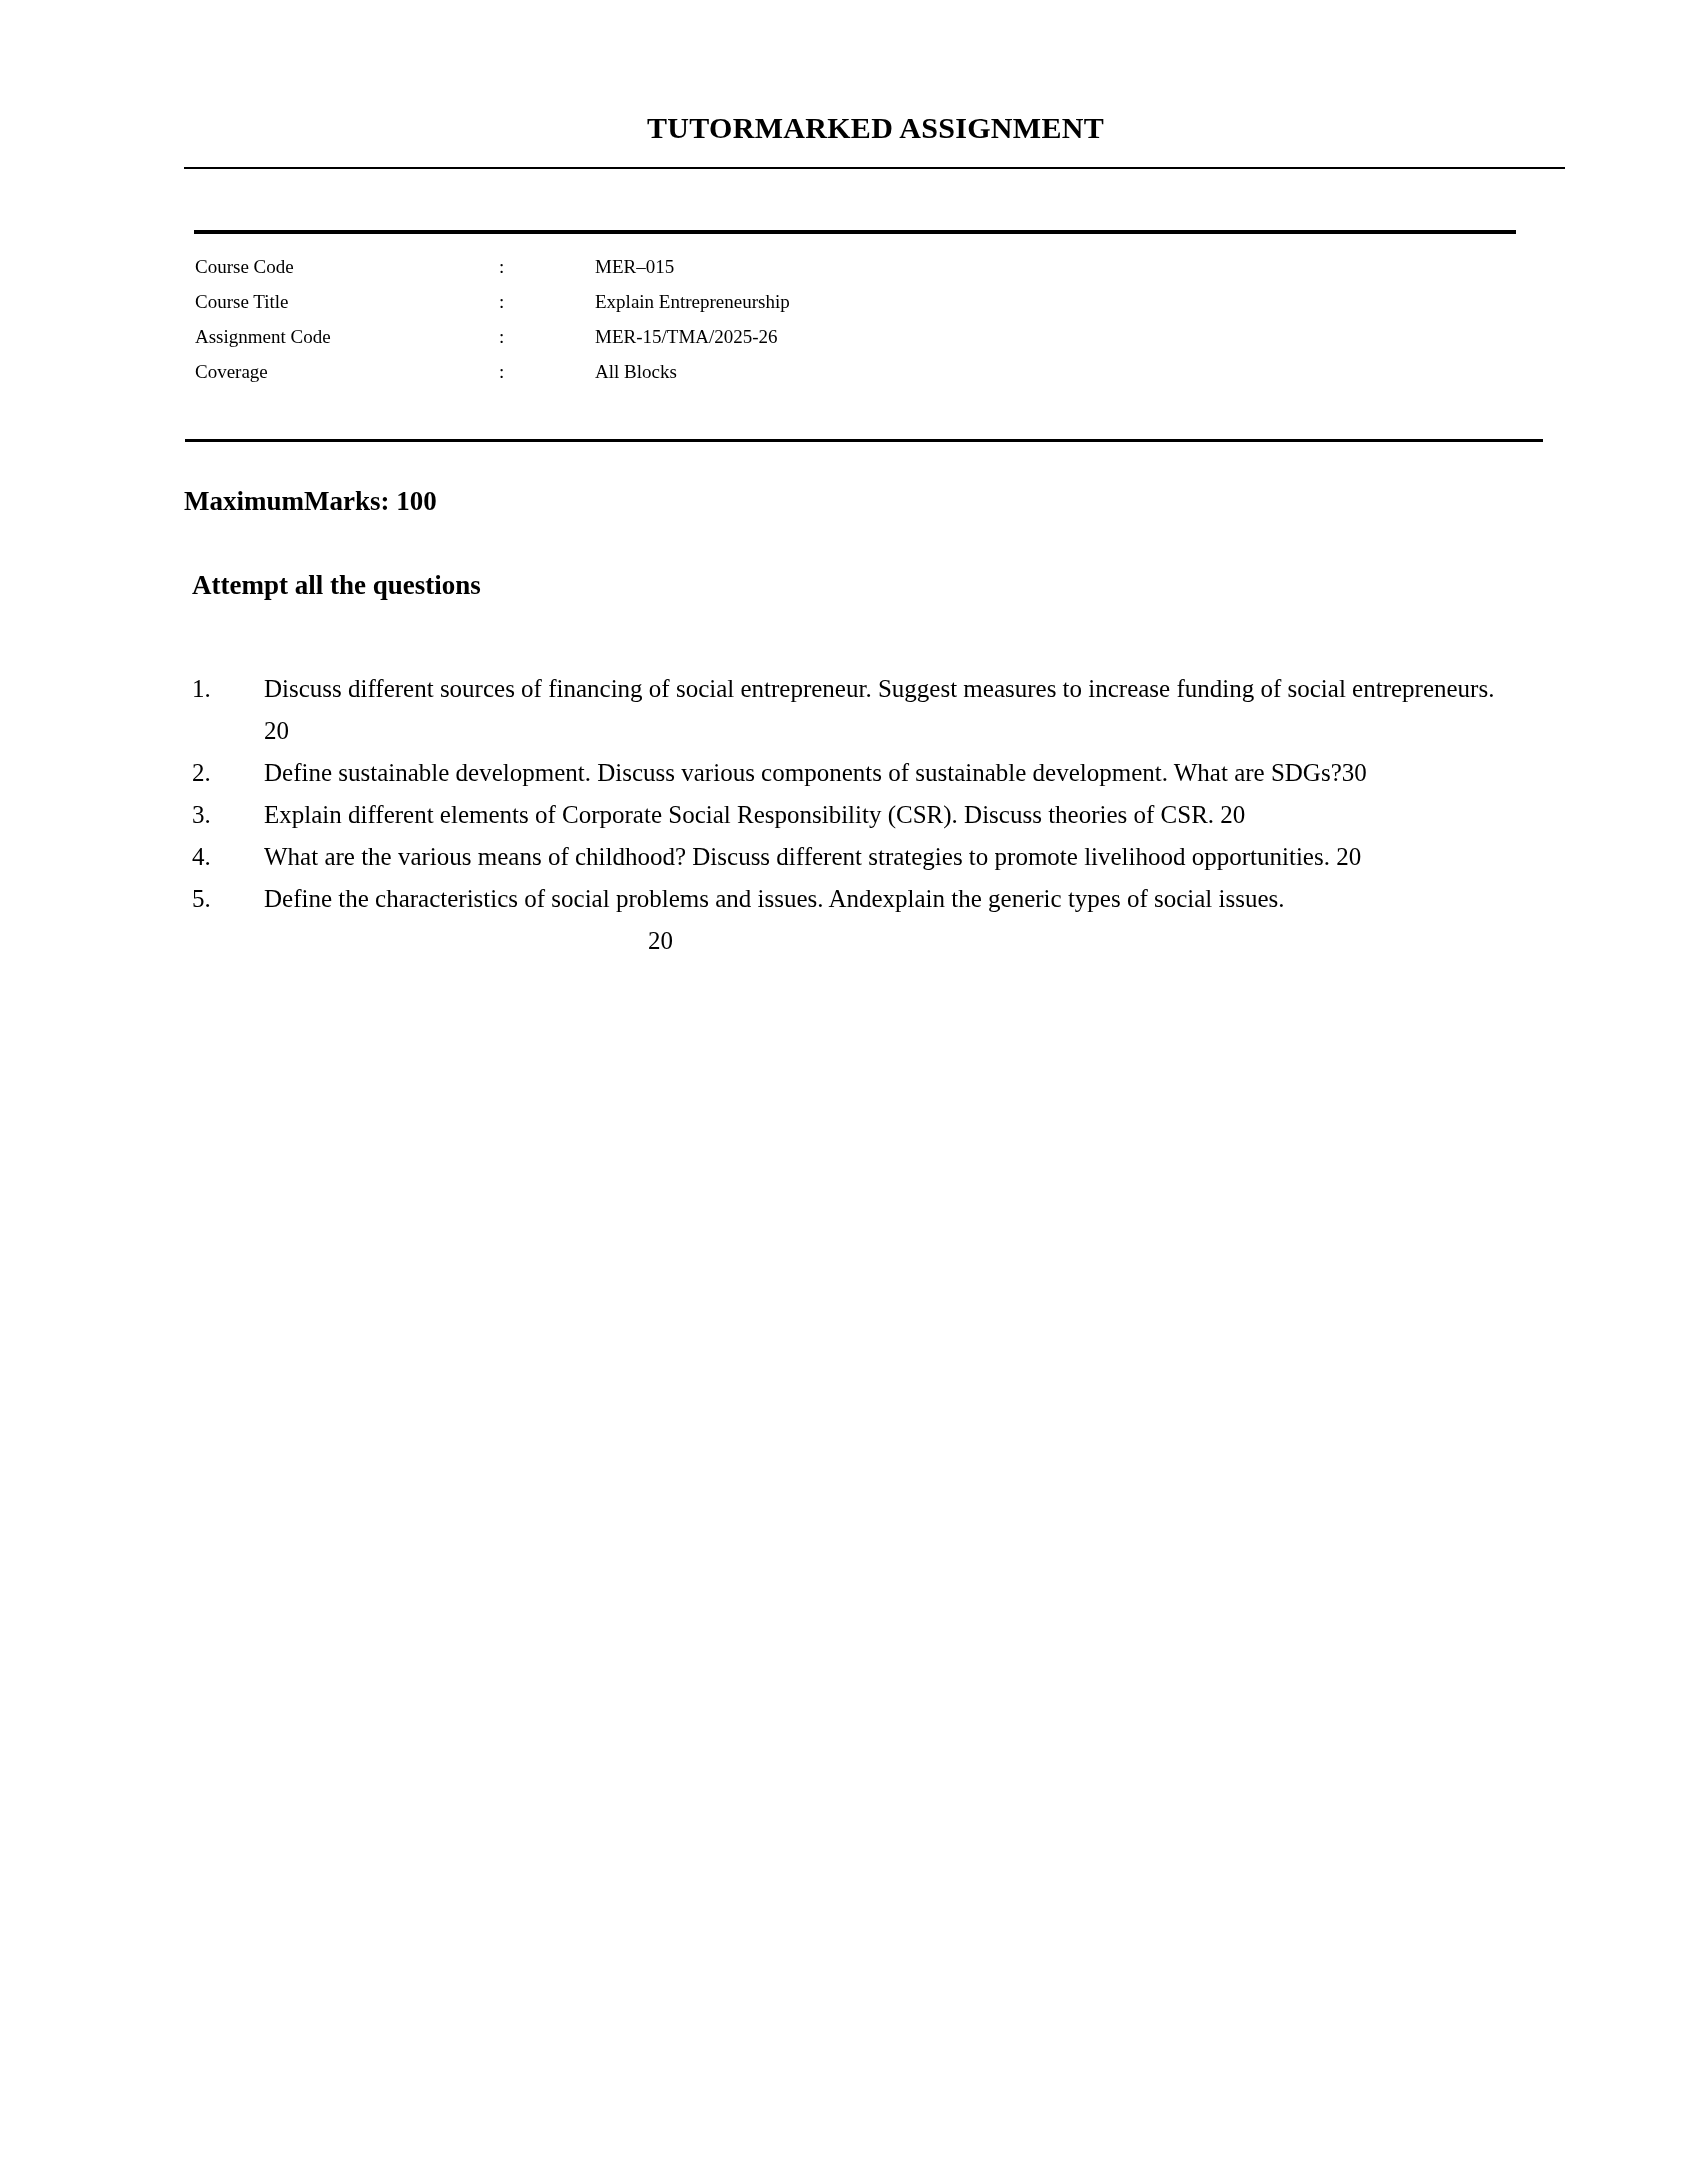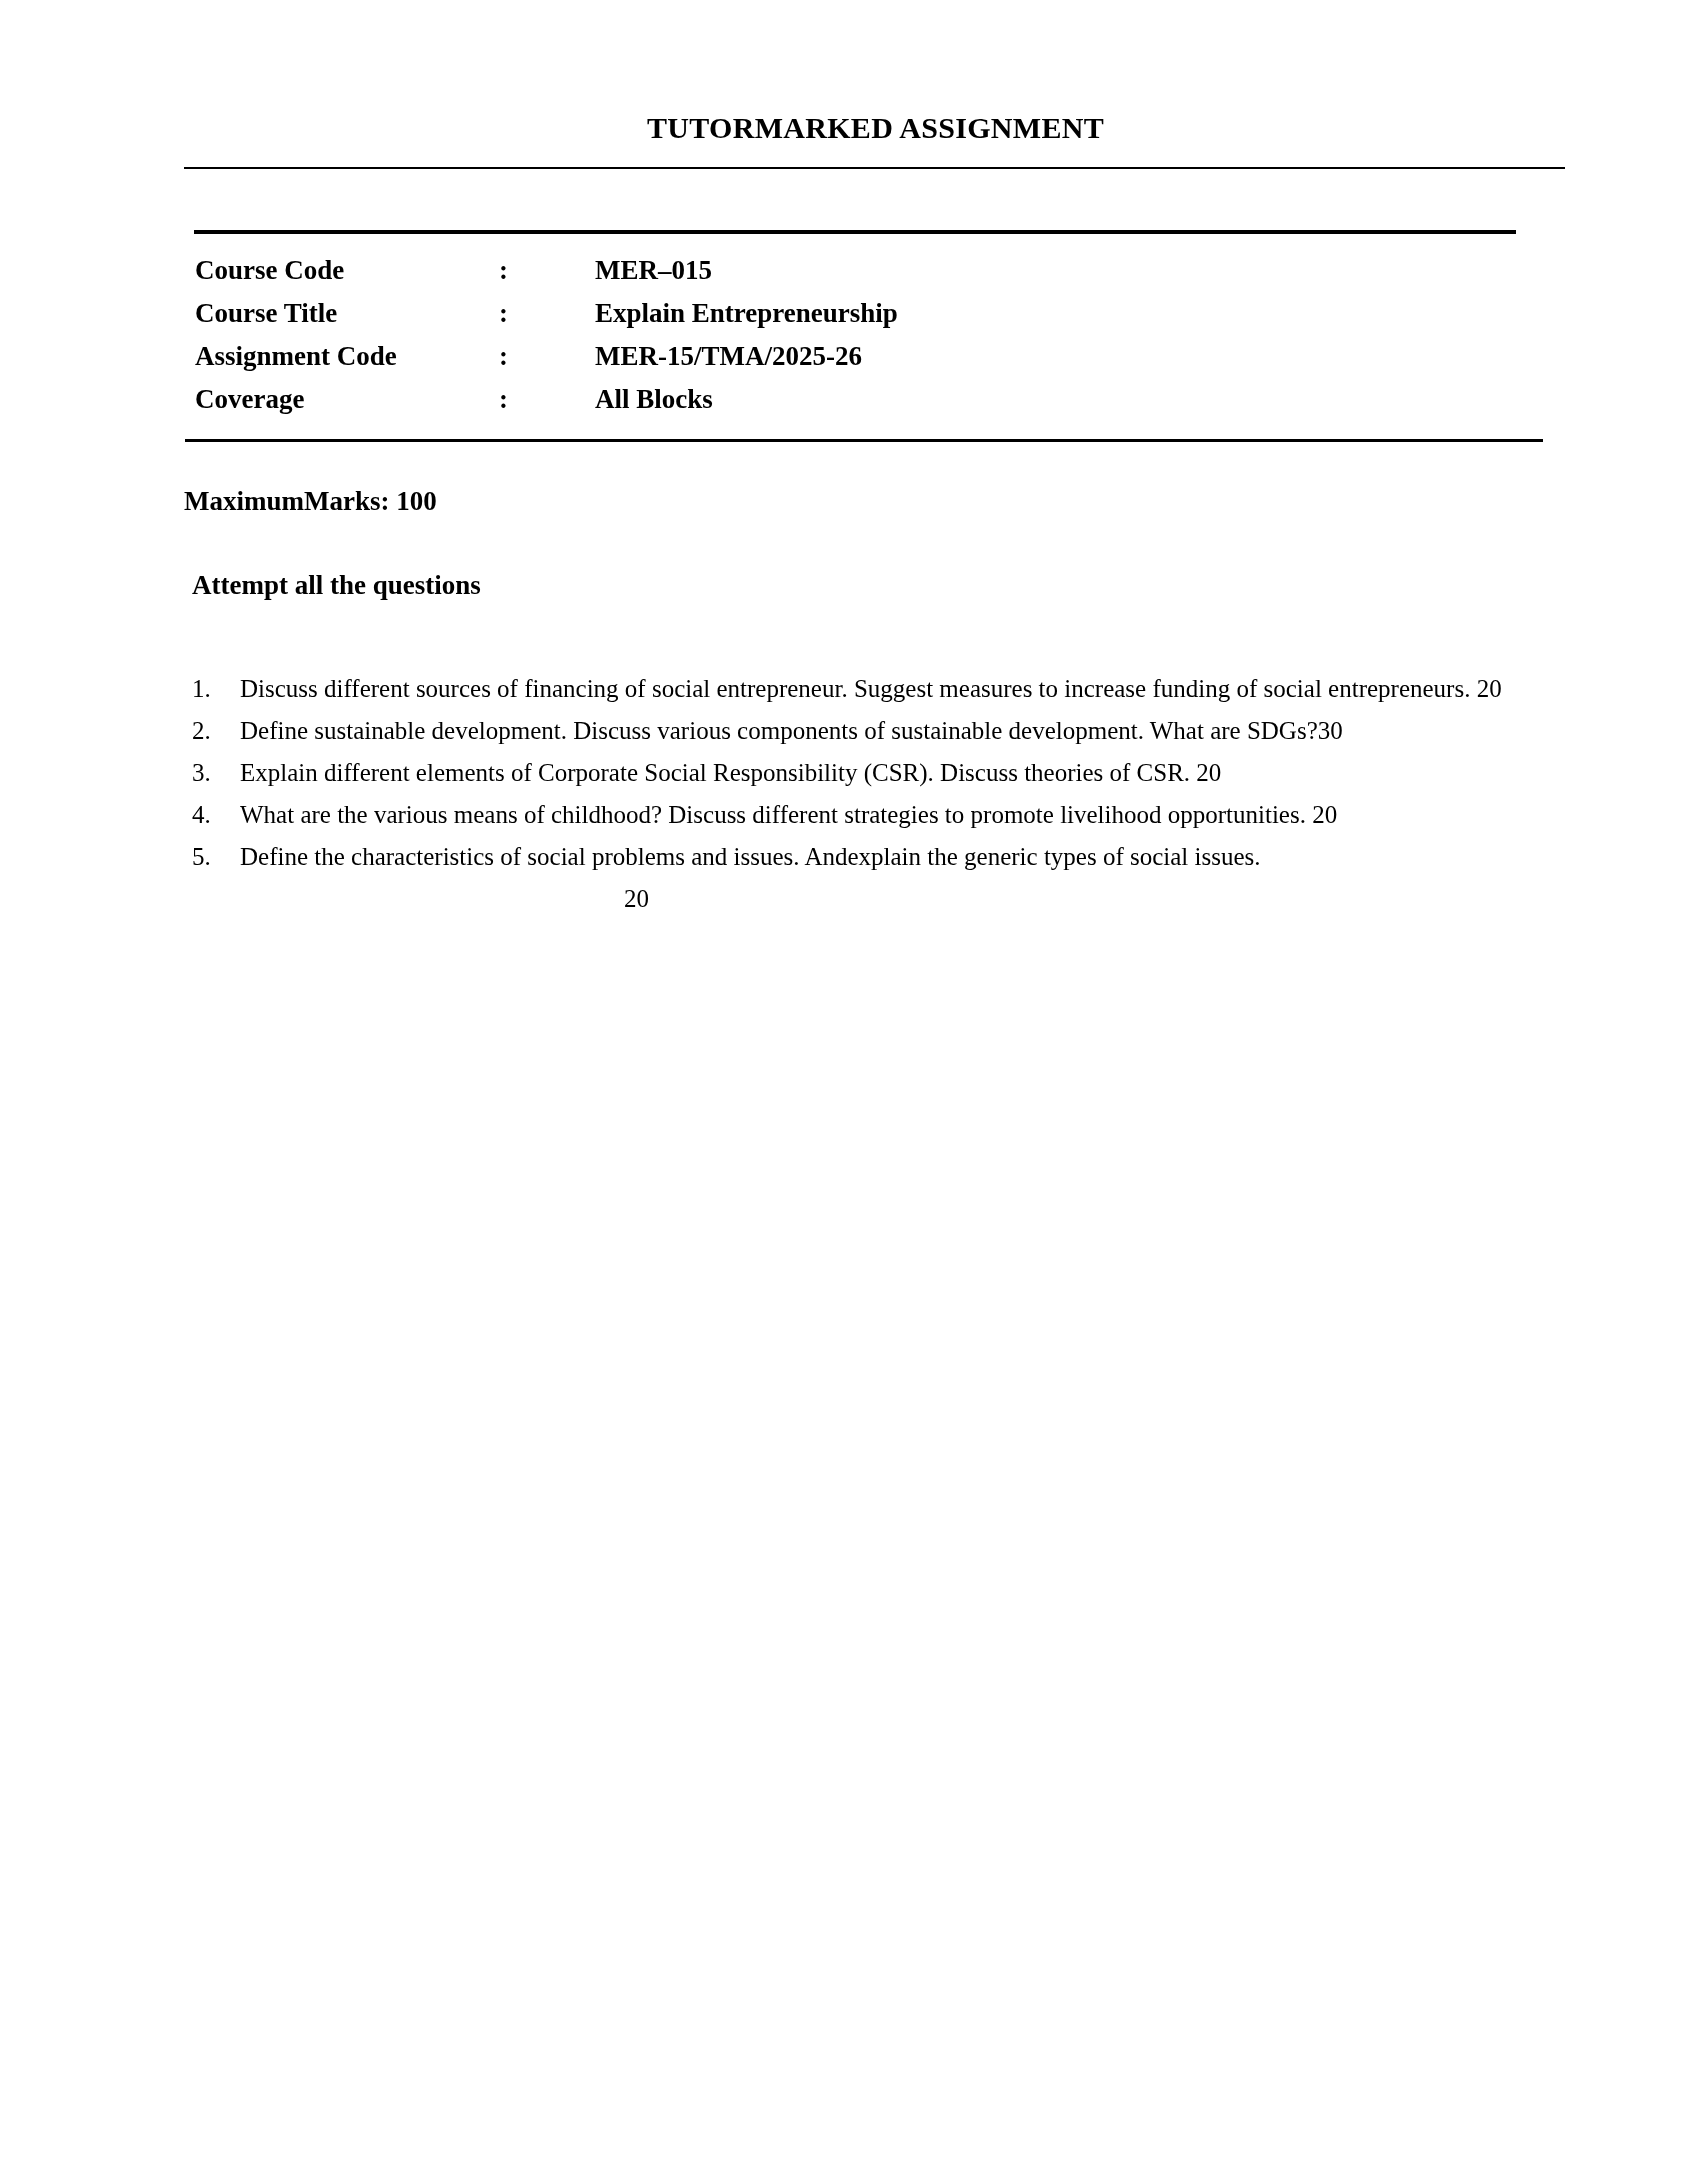--- a/index.html
+++ b/index.html
@@ -52,22 +52,22 @@
     top: 439px;
     width: 1358px;
     height: 3.3px;
   }
 
   
   .info-table {
     position: absolute;
     left: 195px;
     top: 257px;
-    font-size: 27px;
-    font-weight: bold;
+    font-size: 19px;
+    font-weight: normal;
     line-height: 1.0;
     border-collapse: collapse;
   }
   .info-table td {
     padding: 0 0 16px 0;
     vertical-align: top;
     white-space: nowrap;
   }
   .info-label { width: 304px; }
   .info-colon { width: 96px; }
@@ -108,20 +108,21 @@
     display: flex;
     align-items: flex-start;
   }
   .q-num {
     width: 48px;
     flex: 0 0 48px;
     text-align: left;
   }
   .q-text {
     flex: 1 1 auto;
+    margin-left: 24px;
   }
   .q-gap {
     display: inline-block;
     width: 384px;
   }
 </style>
 </head>
 <body>
 
 <div class="page">

